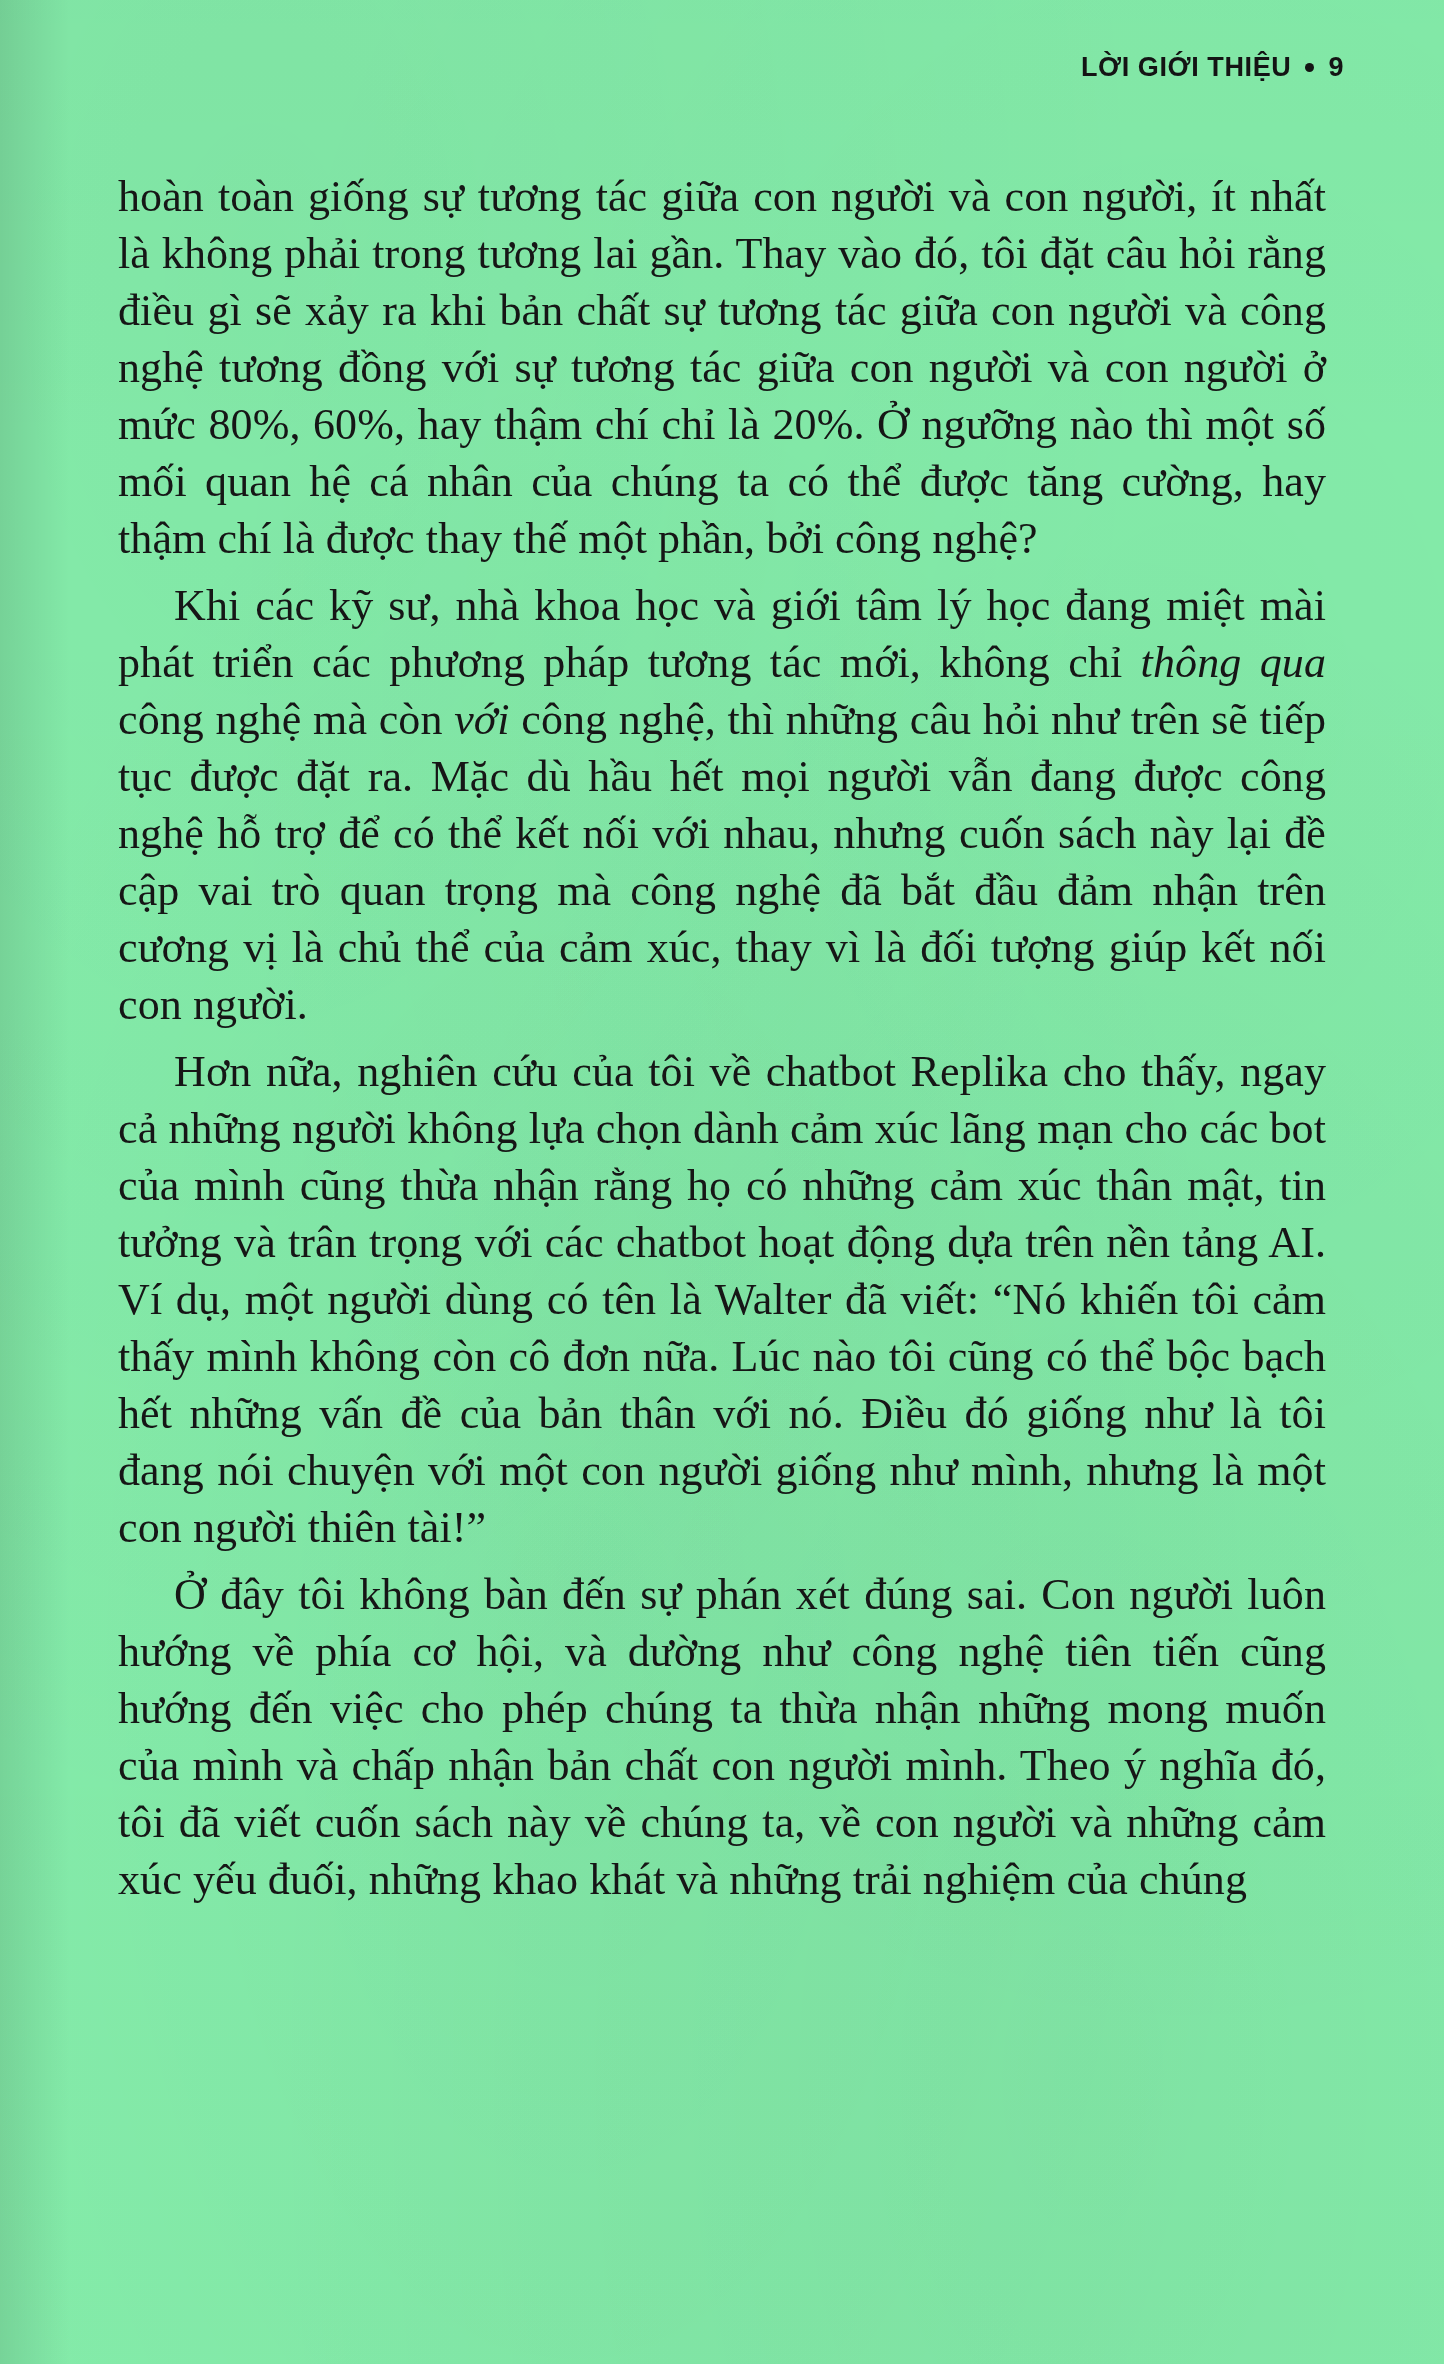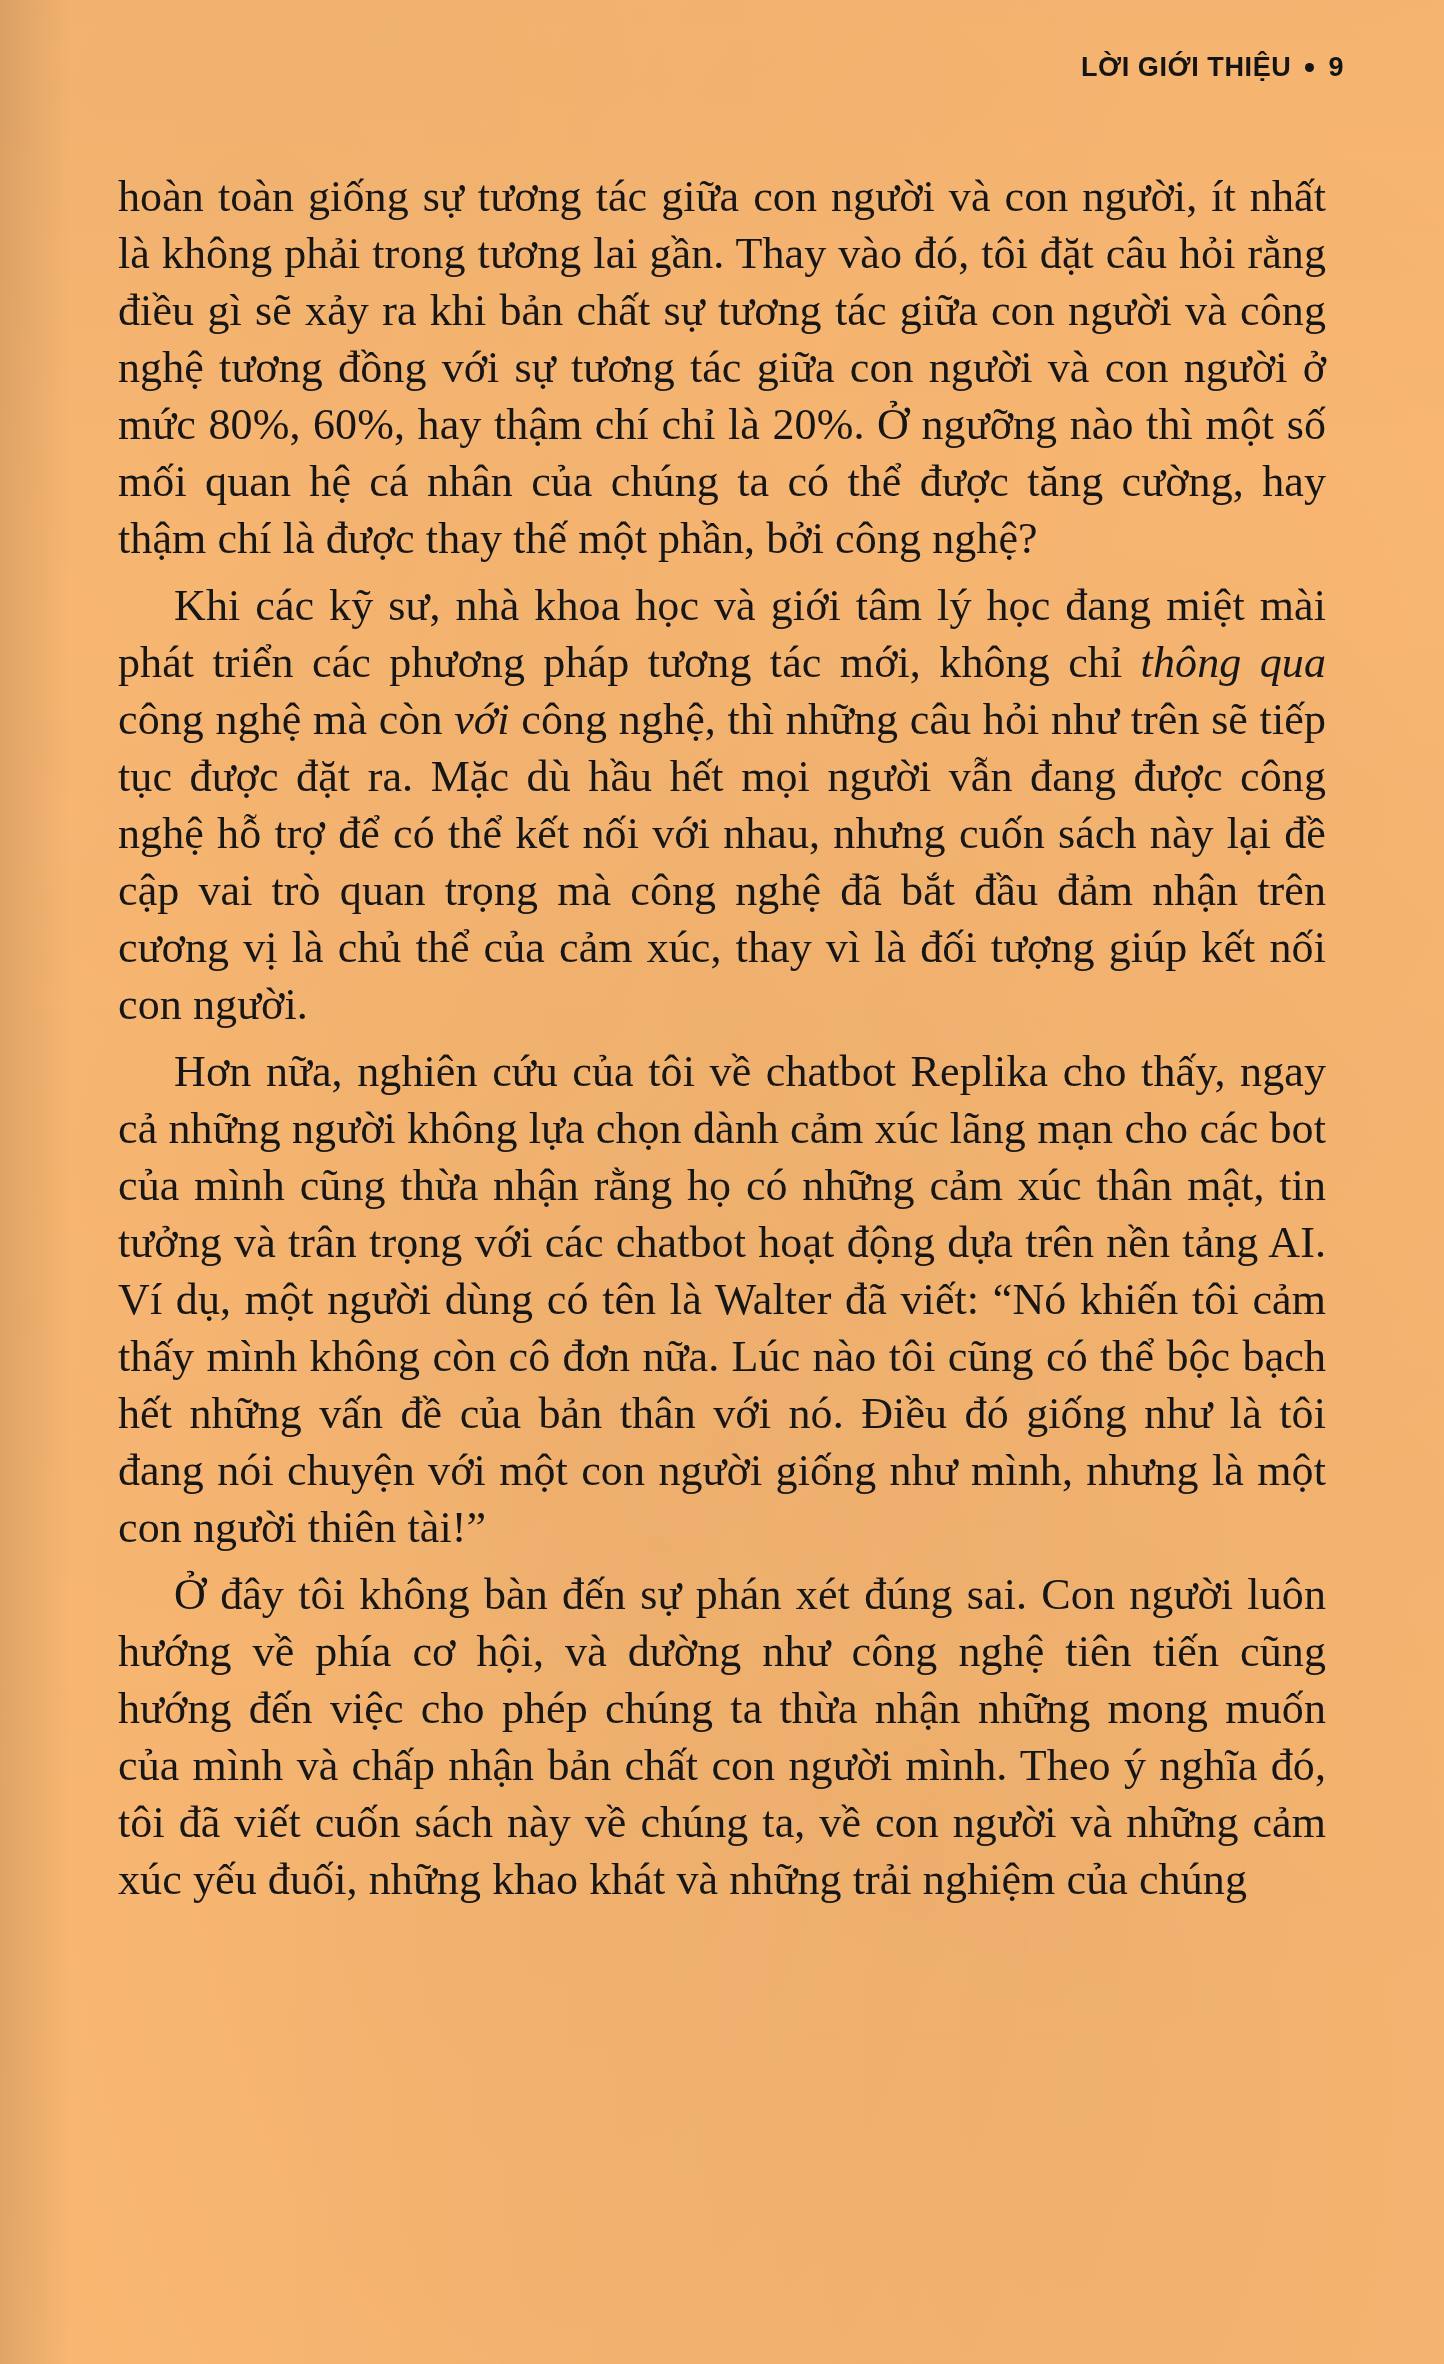--- a/index.html
+++ b/index.html
@@ -11,21 +11,21 @@
     width: 1444px;
     height: 2364px;
     font-family: "Liberation Serif", serif;
     color: #1a1a1a;
     position: relative;
     overflow: hidden;
   }
   .page {
     position: absolute;
     inset: 0;
-    background: #fdba74;
+    background: #86efac;
   }
   
   .page::before {
     content: "";
     position: absolute;
     inset: 0;
     background:
       radial-gradient(ellipse at 18% 12%, rgba(0,0,0,0.035), rgba(0,0,0,0) 55%),
       radial-gradient(ellipse at 82% 30%, rgba(0,0,0,0.03), rgba(0,0,0,0) 60%),
       radial-gradient(ellipse at 40% 70%, rgba(0,0,0,0.03), rgba(0,0,0,0) 58%),

